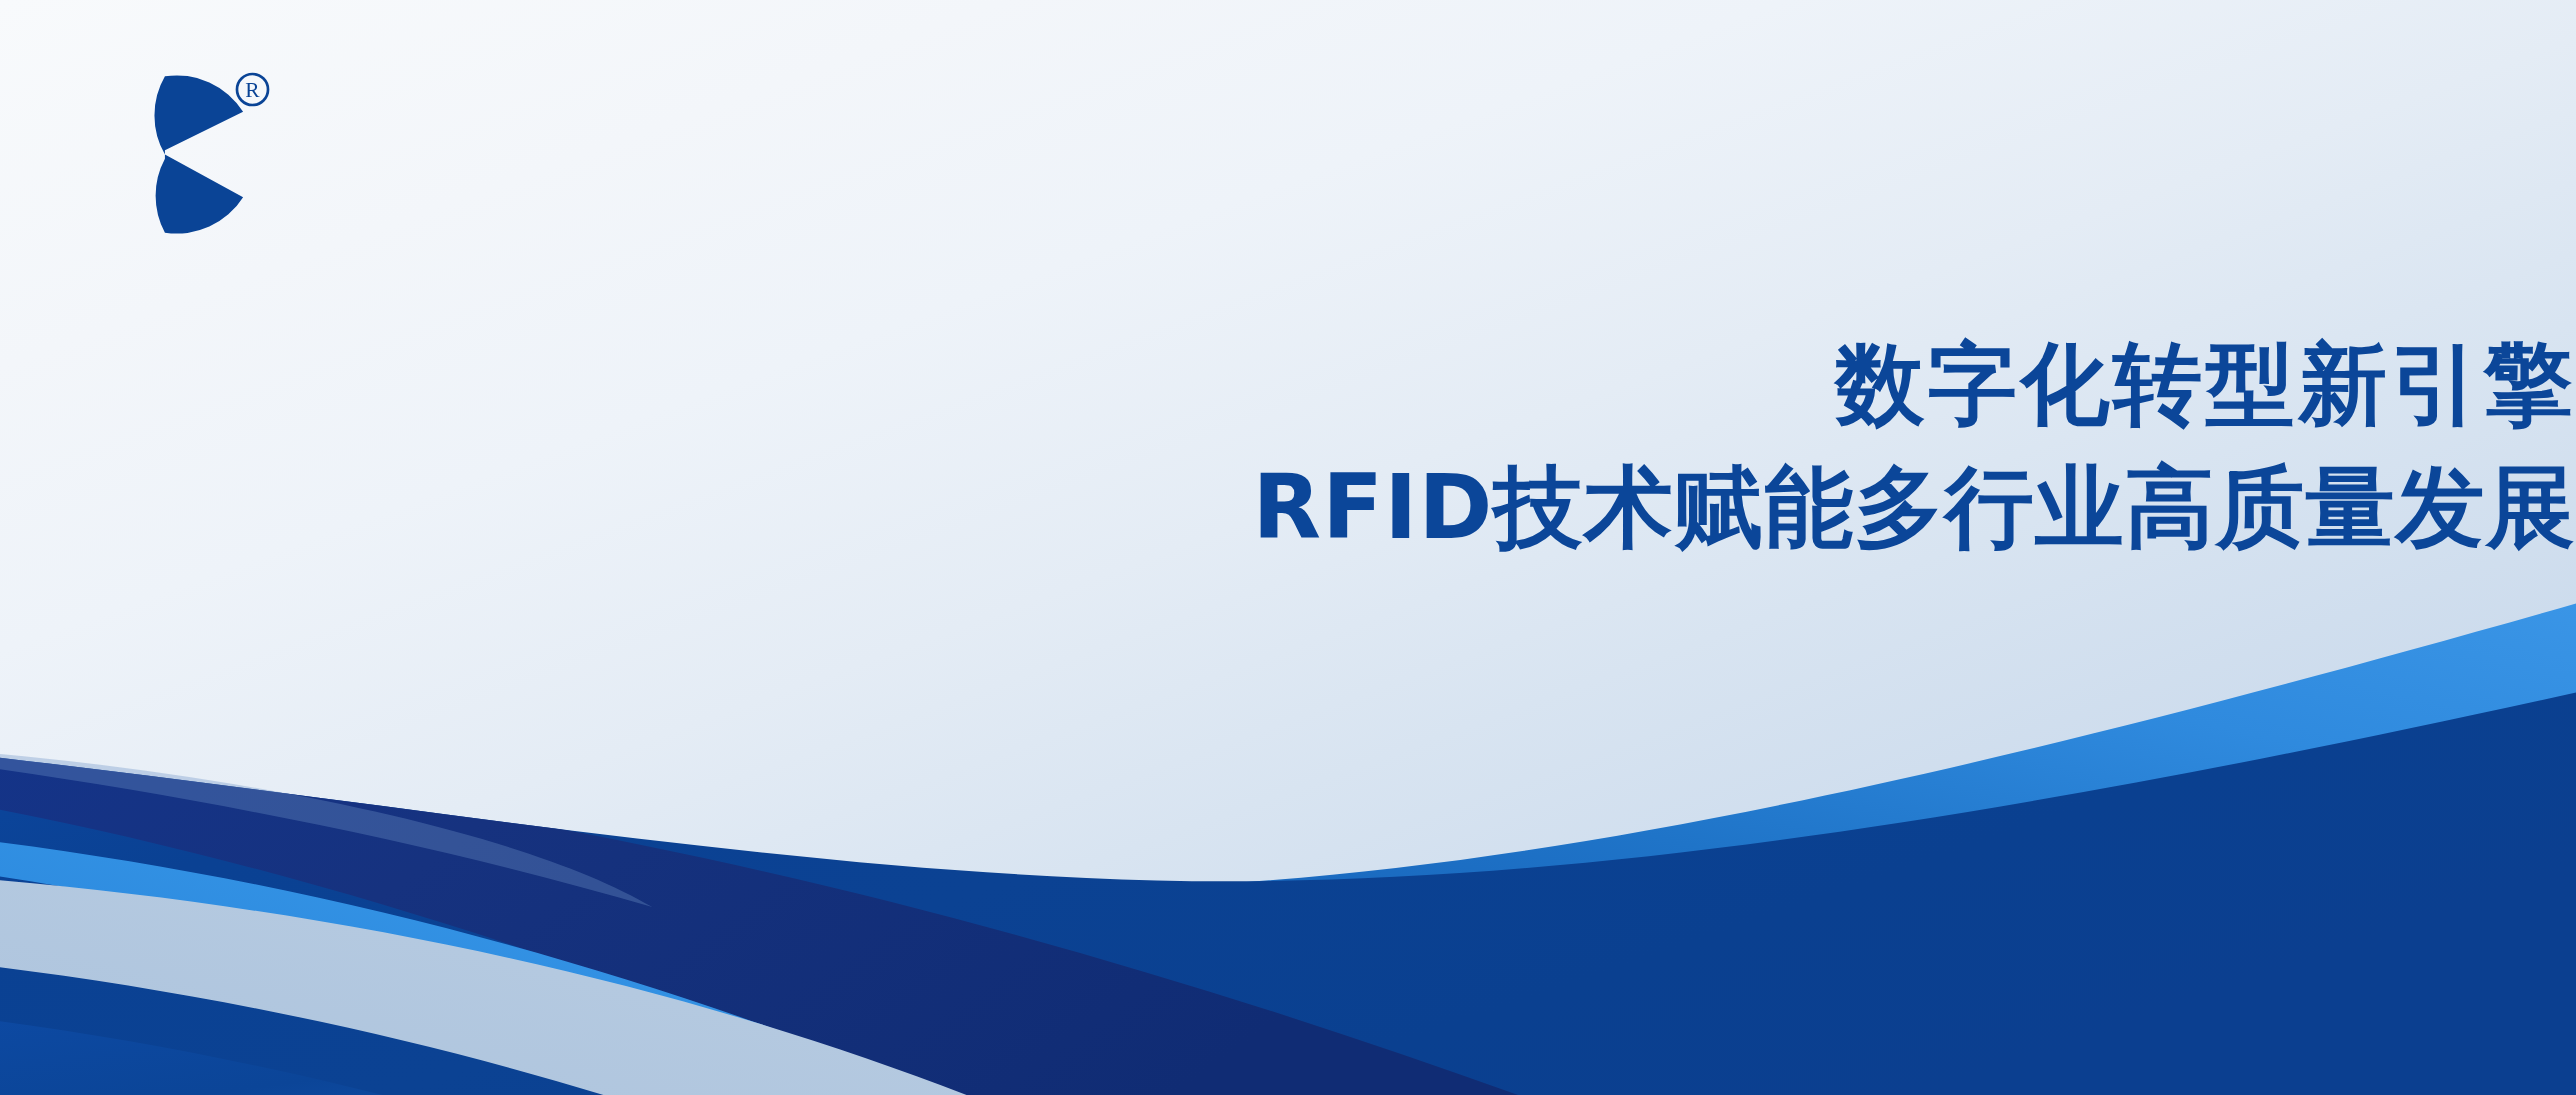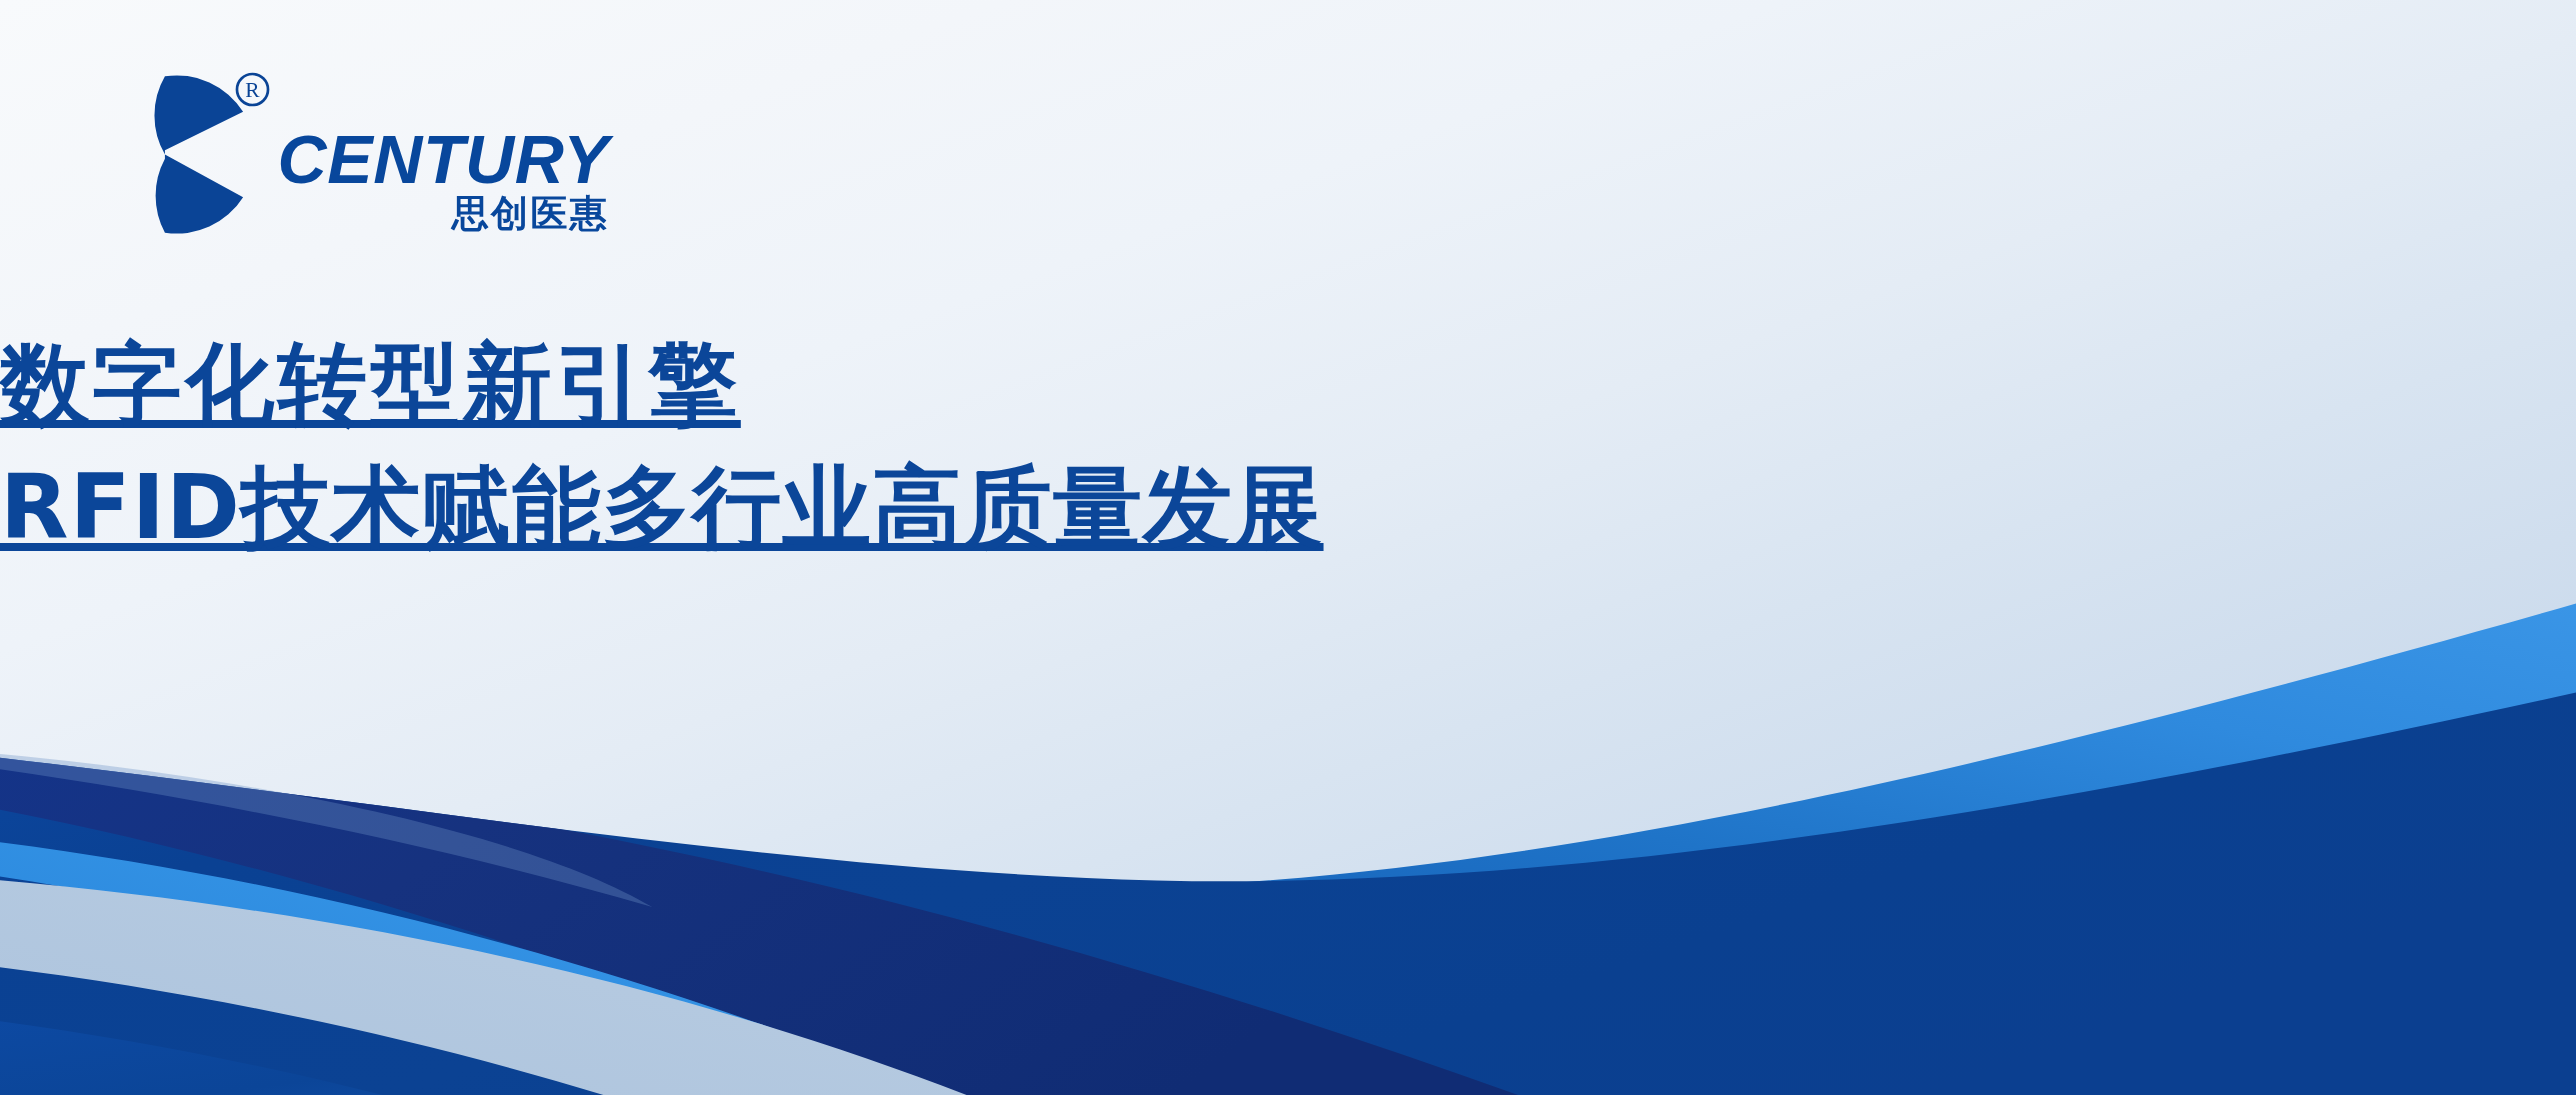--- a/index.html
+++ b/index.html
@@ -81,25 +81,24 @@
     margin-top: 4.7px;
     white-space: nowrap;
   }
 
   
   #headline {
     position: absolute;
     left: 0;
     right: 0;
     top: 332px;
-    text-align: left;
+    text-align: right;
     color: #0b4699;
     font-family: "DejaVu Sans", "Liberation Sans", sans-serif;
     font-weight: 700;
-    text-decoration: underline;
   }
   #headline-line1 {
     font-size: 89px;
     line-height: 1.18;
     letter-spacing: 3.6px;
     white-space: nowrap;
   }
   #headline-line2 {
     font-size: 89px;
     line-height: 1.18;
@@ -203,24 +202,20 @@
         <path d="M 128,141 L 128,134 L 260,69 A 132,132 0 0 0 128,9 A 132,132 0 0 0 128,141 Z" fill="#0a4496" transform="translate(0,0)"></path>
         <path d="M 128,148 L 128,141 L 260,213 A 132,132 0 0 1 128,273 A 132,132 0 0 1 128,148 Z" fill="#0a4496"></path>
       </svg>
 
       <svg style="position:absolute; left:145px; top:0px; width:37px; height:37px;" viewBox="0 0 62 62">
         <circle cx="31" cy="31" r="26" fill="none" stroke="#0a4496" stroke-width="4.5"></circle>
         <text x="31" y="44" text-anchor="middle" font-family="Liberation Serif, DejaVu Serif, serif" font-size="36" fill="#0a4496">R</text>
       </svg>
     </div>
 
-    <div id="logo-wordmark">
-      <div id="logo-latin">CENTURY</div>
-      <div id="logo-cn">思创医惠</div>
-    </div>
   </div>
 
   <div id="headline">
     <div id="headline-line1">数字化转型新引擎</div>
     <div id="headline-line2">RFID技术赋能多行业高质量发展</div>
   </div>
 
 </div>
 
 

